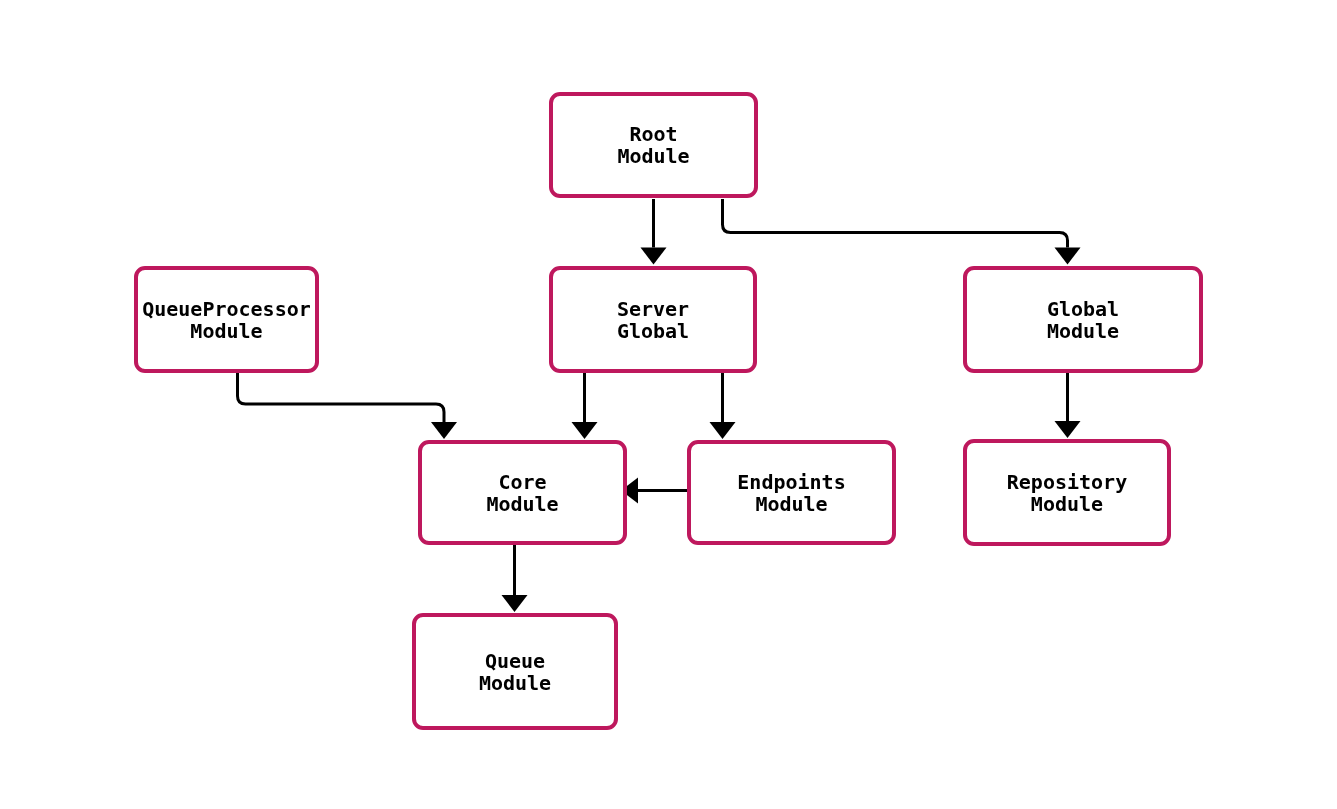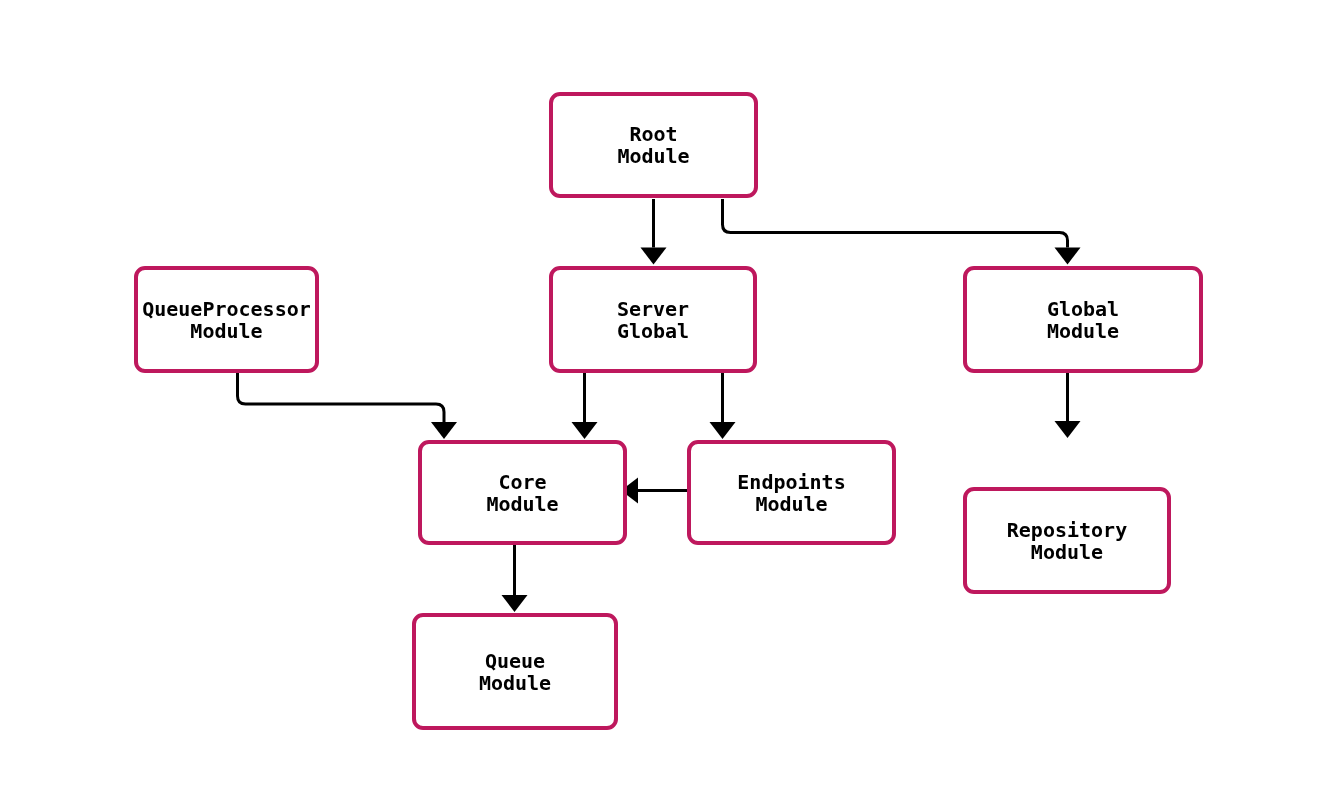--- a/index.html
+++ b/index.html
@@ -48,21 +48,21 @@
     color: #000000;
     white-space: pre-line;
   }
 
   .node-root        { left: 549px; top:  92px; width: 209px; height: 106px; }
   .node-queue-processor { left: 134px; top: 266px; width: 185px; height: 107px; }
   .node-server      { left: 549px; top: 266px; width: 208px; height: 107px; }
   .node-global      { left: 963px; top: 266px; width: 240px; height: 107px; }
   .node-core        { left: 410px; top: 440px; width: 209px; height: 105px; margin-left: 8px; }
   .node-endpoints   { left: 687px; top: 440px; width: 209px; height: 105px; }
-  .node-repository  { left: 963px; top: 439px; width: 208px; height: 107px; margin-top: 48px; }
+  .node-repository  { left: 963px; top: 439px; width: 208px; height: 107px; }
   .node-queue       { left: 412px; top: 613px; width: 206px; height: 117px; }
 </style>
 </head>
 <body>
 
 <div class="canvas">
 
   <svg class="edges-layer" width="1337" height="809" viewBox="0 0 1337 809" xmlns="http://www.w3.org/2000/svg">
 
     <g>

